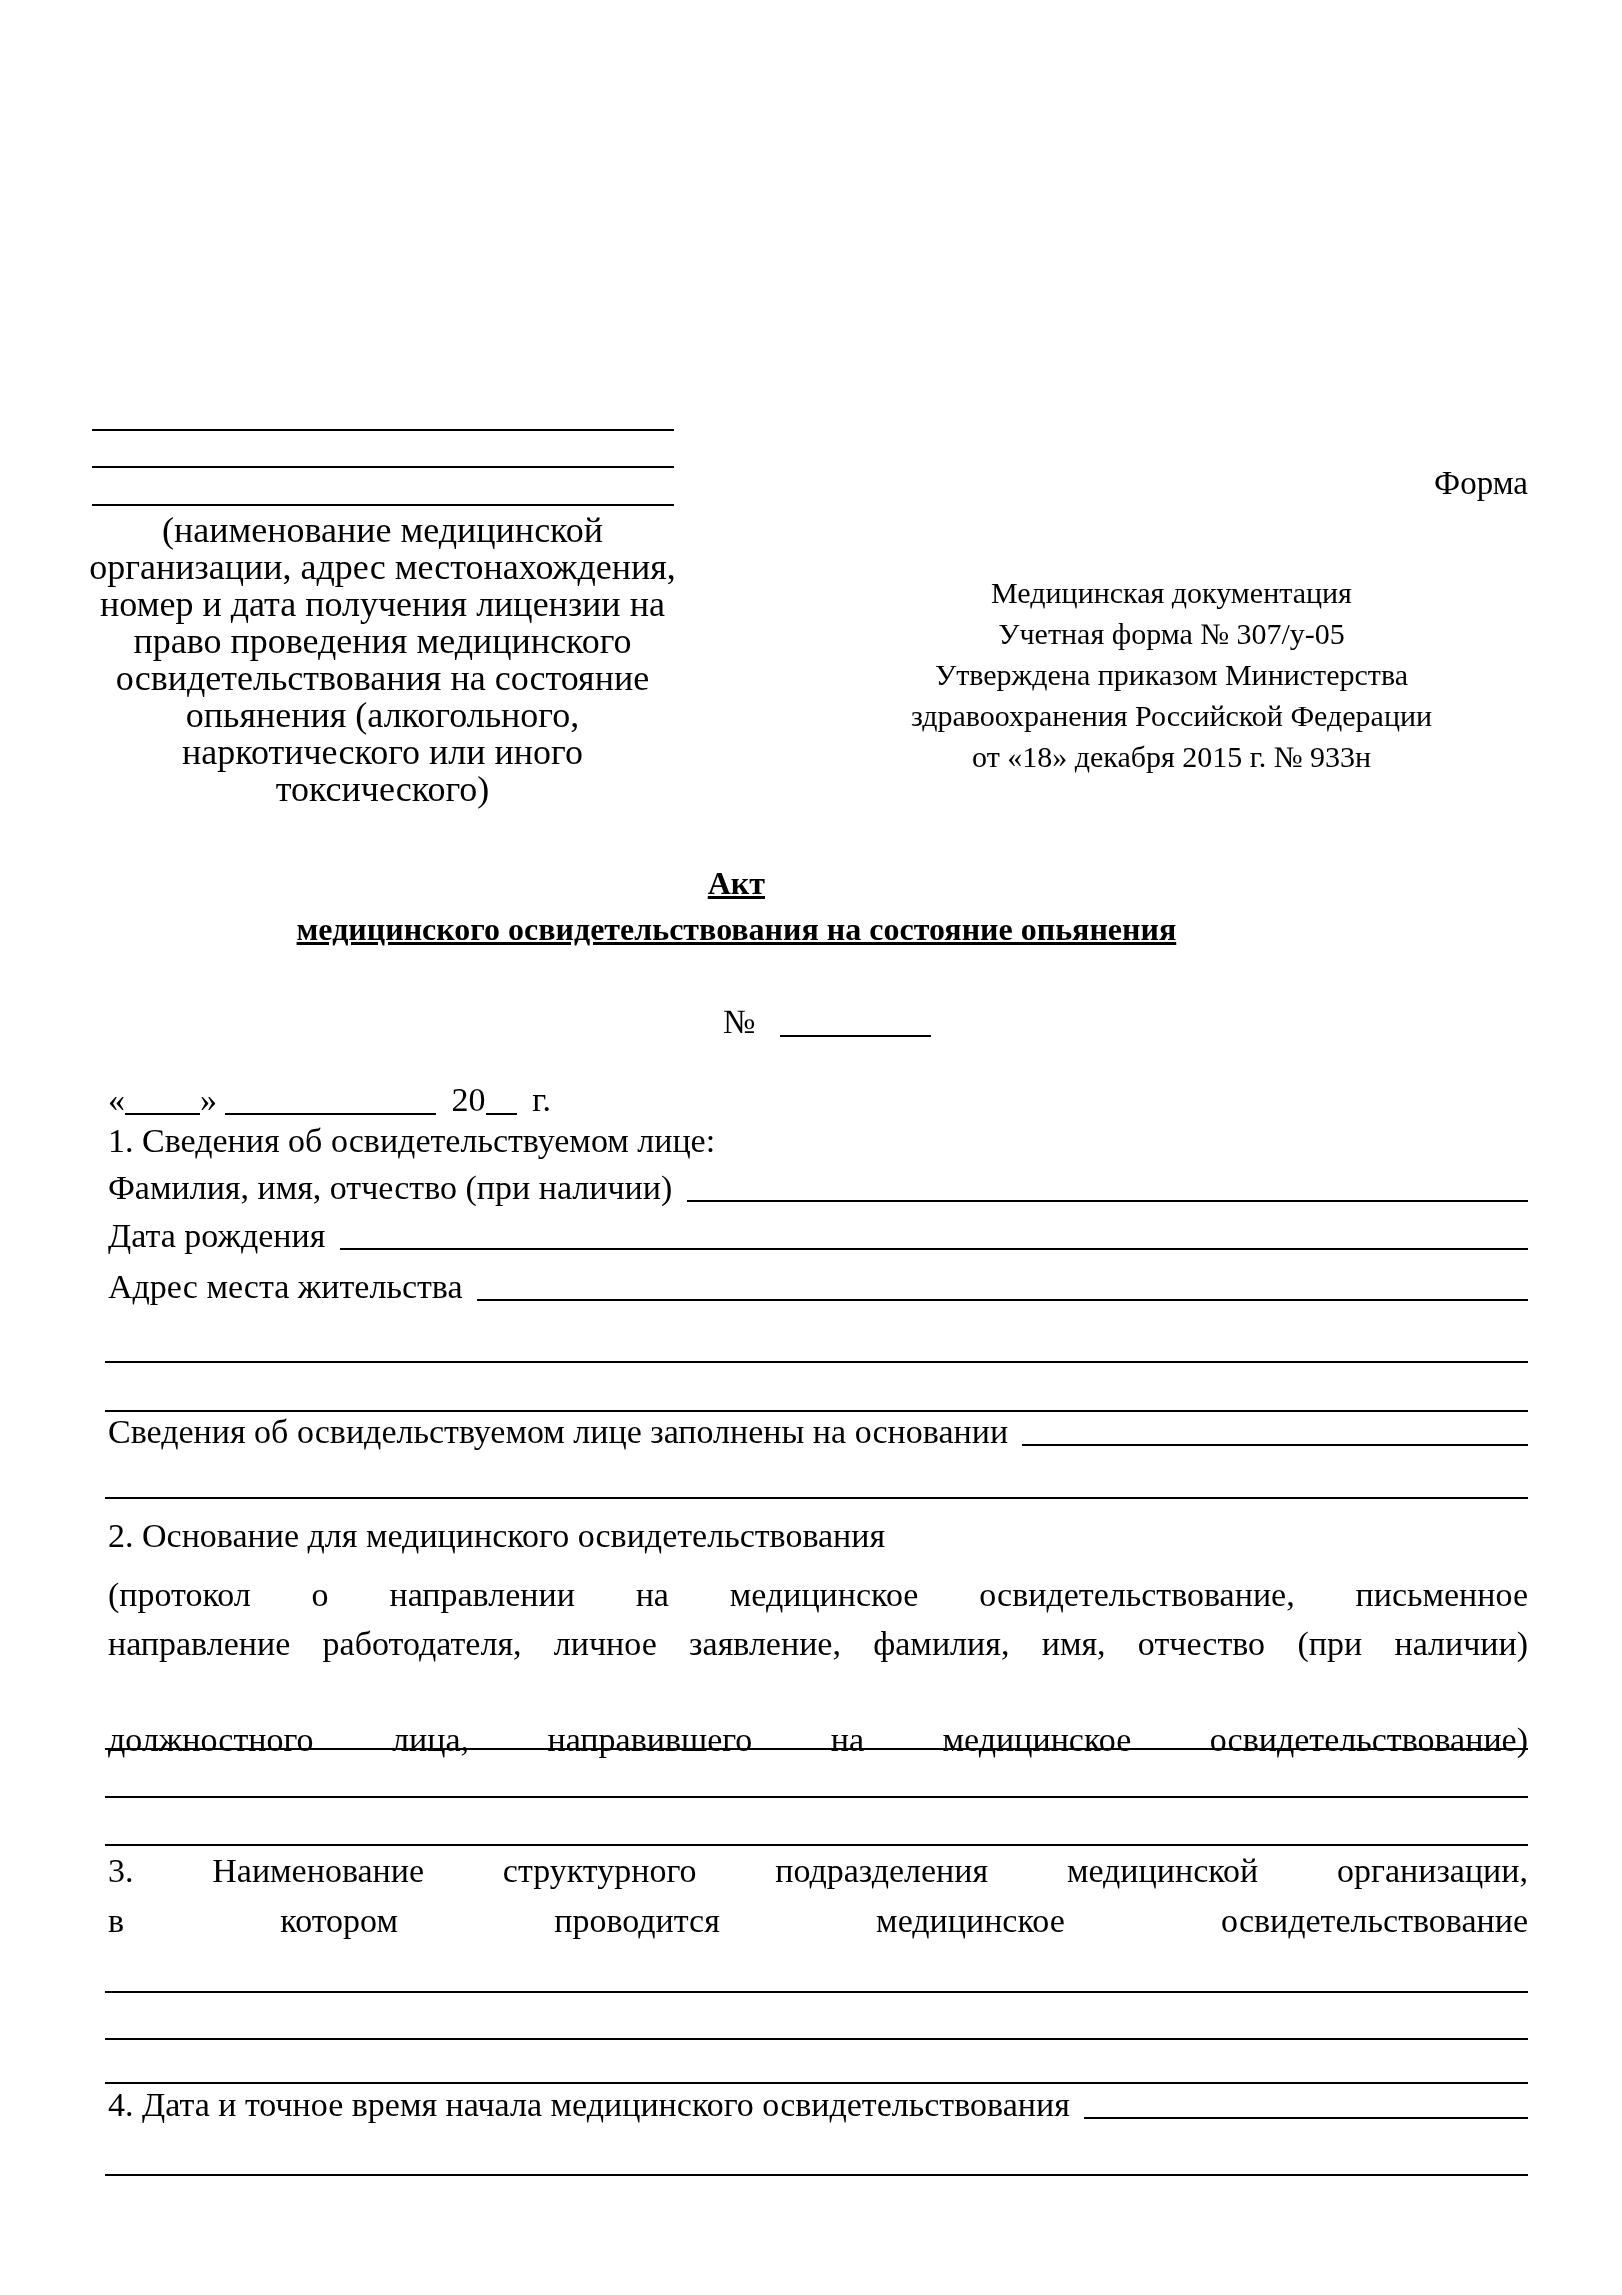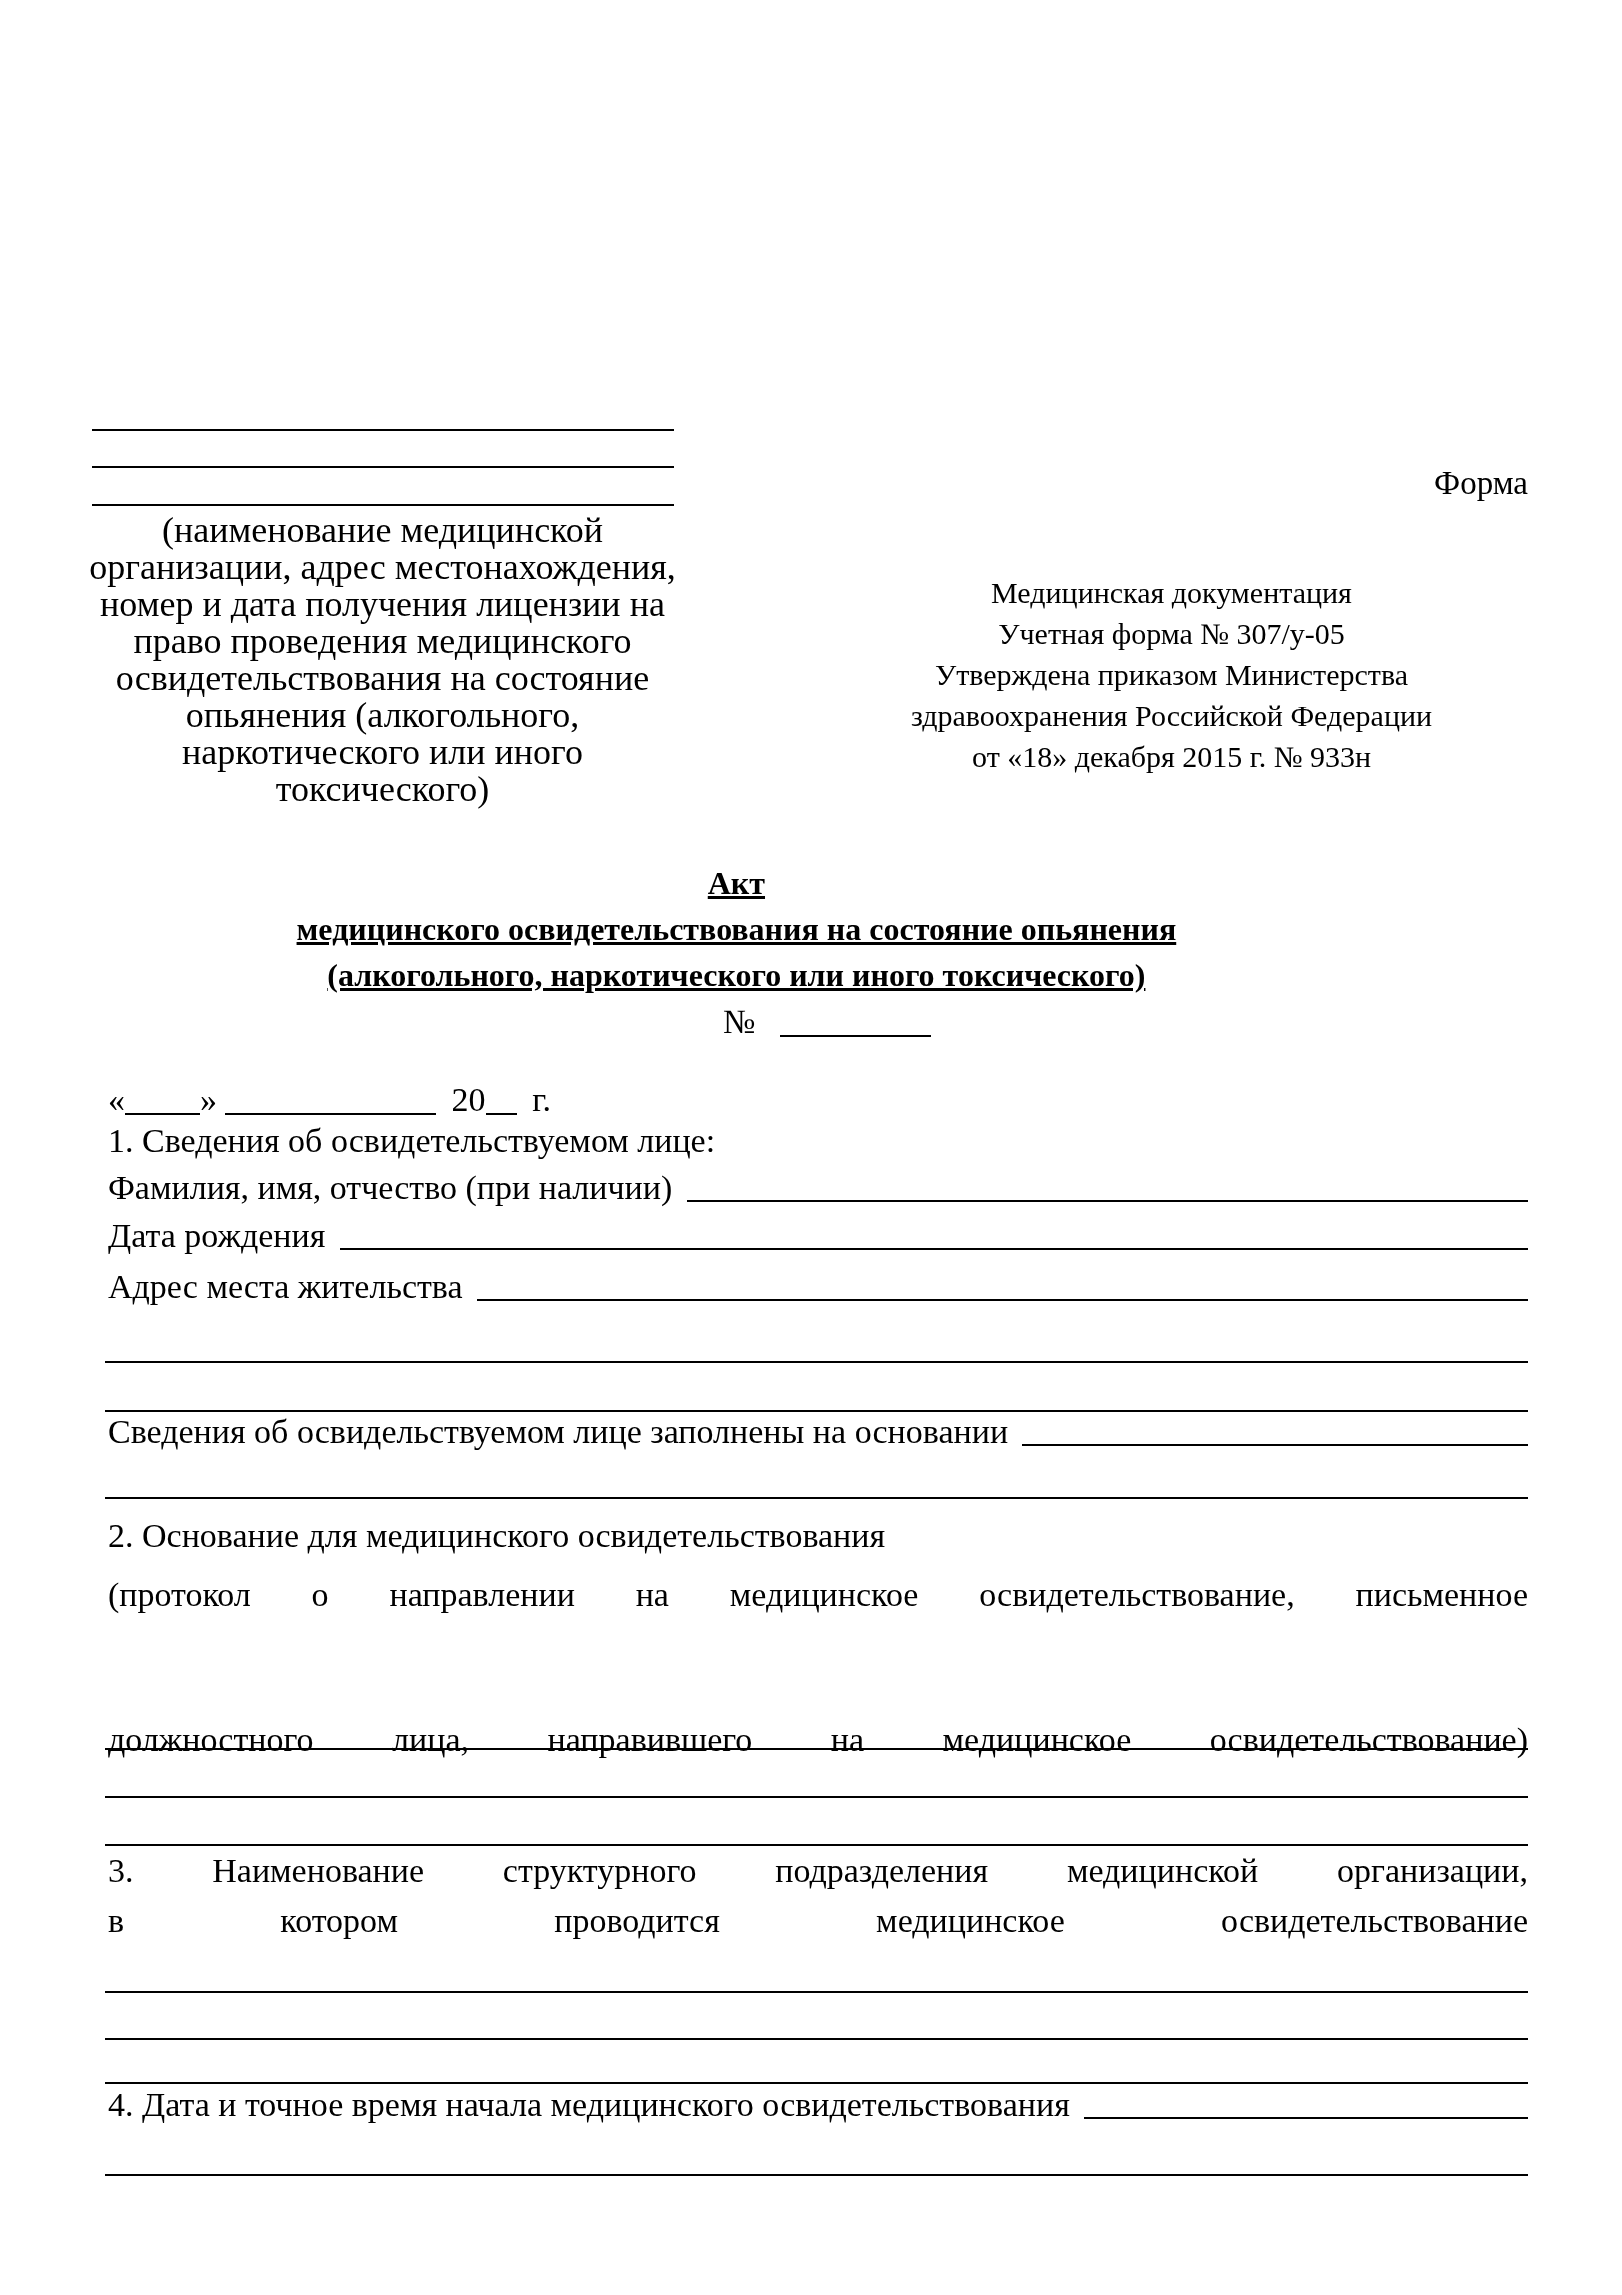--- a/index.html
+++ b/index.html
@@ -56,21 +56,20 @@
     <div>Медицинская документация</div>
     <div>Учетная форма № 307/у-05</div>
     <div>Утверждена приказом Министерства</div>
     <div>здравоохранения Российской Федерации</div>
     <div>от «18» декабря 2015 г. № 933н</div>
   </div>
 
   <div class="abs title-block">
     <div>Акт</div>
     <div>медицинского освидетельствования на состояние опьянения</div>
-    <div>(алкогольного, наркотического или иного токсического)</div>
   </div>
 
   <div class="abs num-row">
     <span>№</span>
     <span class="sp"></span><span class="blank" style="width:151px;"></span>
   </div>
 
   <div class="abs trow" style="top:1081px;">
     <span>«</span><span class="blank" style="width:75px;"></span><span>»</span><span class="blank" style="width:211px;margin-left:7.9px;"></span><span class="sp"></span><span>20</span><span class="blank" style="width:31px;"></span><span class="sp"></span><span>г.</span>
   </div>
@@ -97,20 +96,21 @@
 
   <div class="abs frow" style="top:1413px;">
     <span class="lbl">Сведения об освидельствуемом лице заполнены на основании</span>
     <span class="fillx"></span>
   </div>
 
   <div class="abs hline" style="top:1497px;"></div>
 
   <div class="abs trow" style="top:1517px;">2. Основание для медицинского освидетельствования</div>
   <div class="abs jline" style="top:1576px;">(протокол о направлении на медицинское освидетельствование, письменное</div>
+  <div class="abs jline" style="top:1625px;">направление работодателя, личное заявление, фамилия, имя, отчество (при наличии)</div>
   <div class="abs jline" style="top:1681px;margin-top:40px;">должностного лица, направившего на медицинское освидетельствование)</div>
 
   <div class="abs hline" style="top:1748px;"></div>
   <div class="abs hline" style="top:1796px;"></div>
   <div class="abs hline" style="top:1844px;"></div>
 
   <div class="abs jline" style="top:1852px;">3. Наименование структурного подразделения медицинской организации,</div>
   <div class="abs jline" style="top:1902px;">в котором проводится медицинское освидетельствование</div>
 
   <div class="abs hline" style="top:1991px;"></div>

